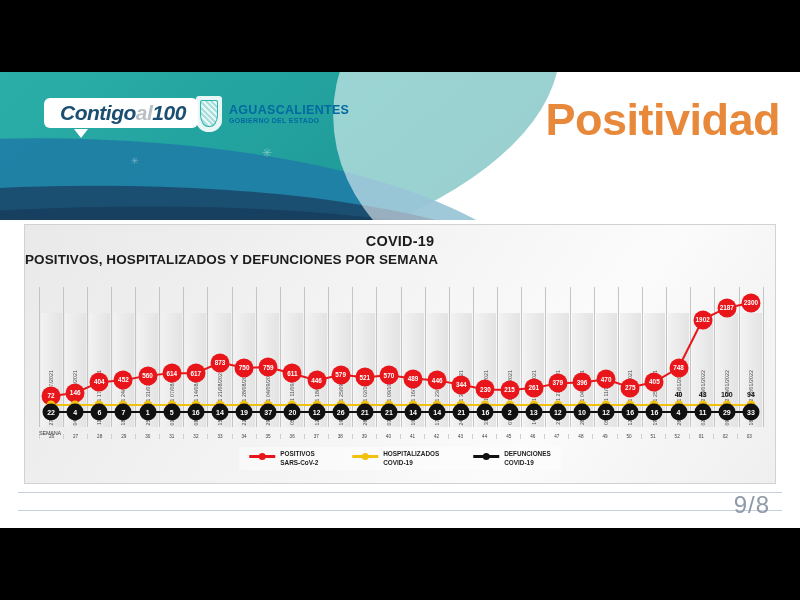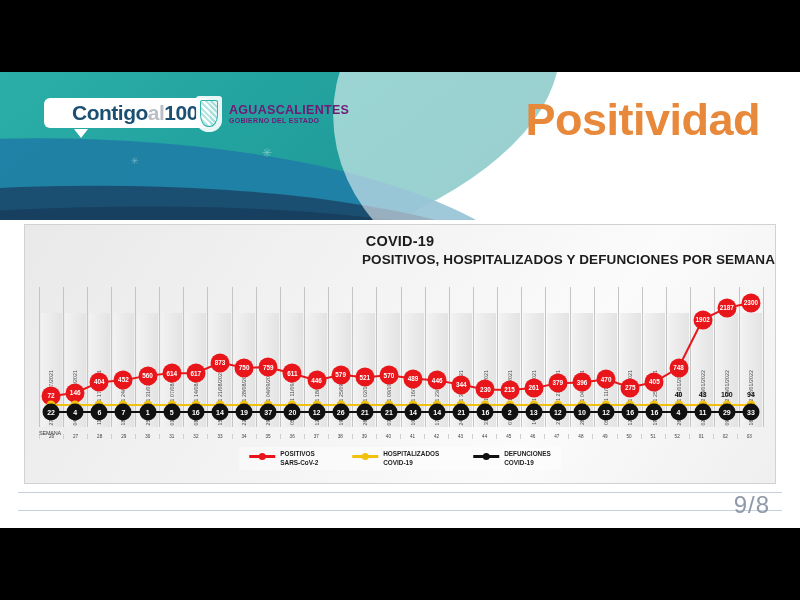--- a/index.html
+++ b/index.html
@@ -60,25 +60,26 @@
     transform: rotate(12deg);
   }
   .virus { position: absolute; color: rgba(255,255,255,.38); font-size: 9px; }
   .v1 { left: 131px; top: 84px; }
   .v2 { left: 262px; top: 74px; font-size: 12px; }
 
   .logo-contigo {
     position: absolute; left: 44px; top: 26px;
     background: #ffffff;
     border-radius: 6px;
-    padding: 4px 12px 5px 28px;
+    padding: 4px 12px 5px 16px;
     font-size: 21px; font-weight: bold;
     letter-spacing: -.5px;
     white-space: nowrap;
     line-height: 1;
+    font-style: italic;
   }
   .logo-contigo .c1 { color: #1b4f72; }
   .logo-contigo .c2 { color: #b9bfc4; }
   .logo-contigo .c3 { color: #1b4f72; }
   .logo-tail {
     position: absolute; left: 74px; top: 57px;
     width: 0; height: 0;
     border-left: 7px solid transparent;
     border-right: 7px solid transparent;
     border-top: 9px solid #ffffff;
@@ -93,45 +94,45 @@
     background: rgba(255,255,255,.9);
     border-radius: 3px 3px 50% 50% / 3px 3px 32% 32%;
     position: relative;
   }
   .shield:after {
     content: ""; position: absolute; left: 4px; top: 4px;
     right: 4px; bottom: 5px;
     border: 1px solid #2fb3ad; border-radius: 2px 2px 45% 45%;
     background: repeating-linear-gradient(45deg, rgba(47,179,173,.35) 0 2px, transparent 2px 4px);
   }
-  .gob-txt { color: #701a75; line-height: 1.05; }
+  .gob-txt { color: #0369a1; line-height: 1.05; }
   .gob-txt .g1 { font-size: 12.5px; font-weight: bold; letter-spacing: .3px; display: block; }
   .gob-txt .g2 { font-size: 7px; font-weight: bold; letter-spacing: .3px; display: block; }
 
   .slide-title {
-    position: absolute; right: 40px; top: 22px;
+    position: absolute; right: 20px; top: 22px;
     font-size: 45px; font-weight: bold;
     color: #e8883a;
     letter-spacing: -.5px;
   }
 
   
   .chart-card {
     position: absolute; left: 24px; top: 152px;
     width: 752px; height: 260px;
     background: linear-gradient(125deg, #e9e9e9 0%, #f3f3f3 40%, #fbfbfb 70%, #efefef 100%);
     border: 1px solid #d2d2d2;
   }
   .chart-title {
     text-align: center; padding-top: 8px;
     font-size: 14.5px; font-weight: bold; color: #1c1c1c;
     letter-spacing: .2px;
   }
   .chart-subtitle {
-    text-align: right; padding-top: 3px;
+    text-align: left; padding-top: 3px;
     font-size: 13.5px; font-weight: bold; color: #1c1c1c;
     letter-spacing: .1px;
   }
 
   .plot {
     position: absolute; left: 14px; top: 62px;
     width: 724px; height: 140px;
   }
   .cols { position: absolute; inset: 0; display: flex; }
   .col {

